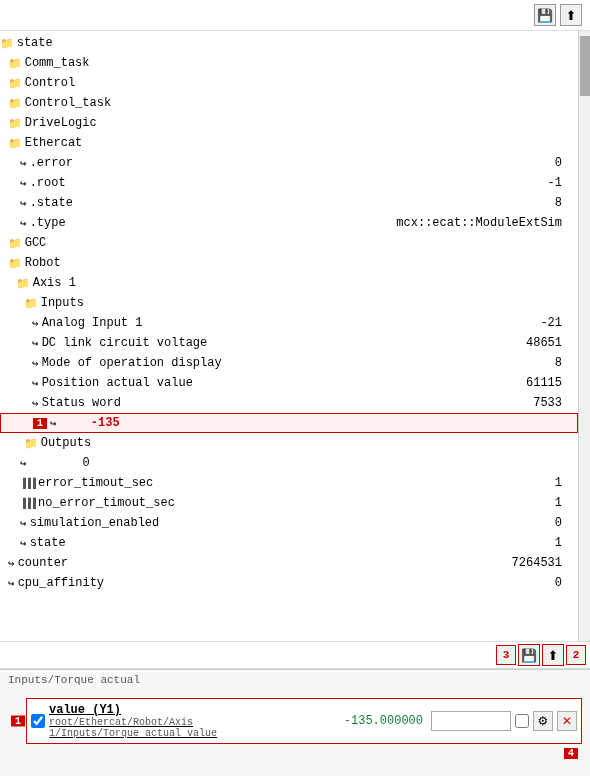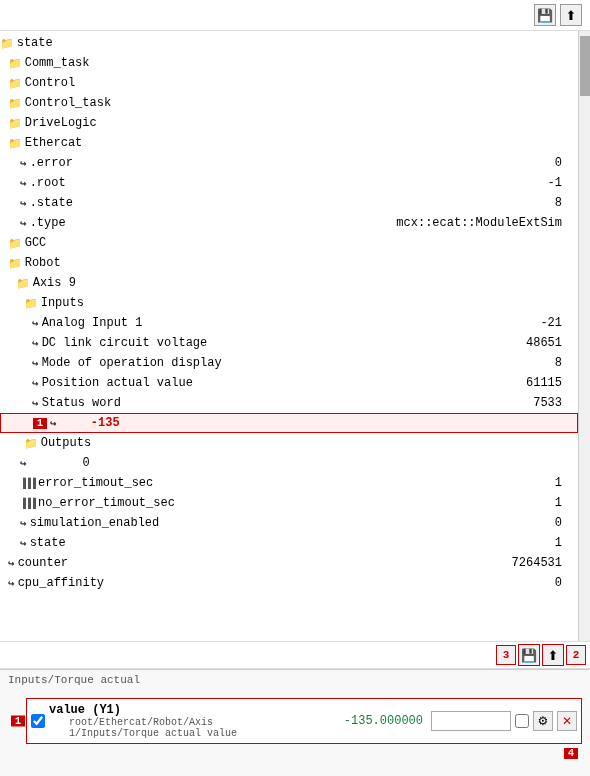--- a/index.html
+++ b/index.html
@@ -174,30 +174,30 @@
       min-width: 14px;
       text-align: center;
     }
     .var-checkbox {
       width: 14px;
       height: 14px;
       flex-shrink: 0;
     }
     .var-label-block {
       flex: 1;
+      text-decoration: underline;
     }
     .var-name {
       font-weight: bold;
       font-size: 12px;
       color: #000;
     }
     .var-path {
       font-size: 10px;
       color: #555;
-      margin-left: 20px;
     }
     .var-value {
       font-size: 12px;
       color: #15803d;
       min-width: 90px;
       text-align: right;
       margin-right: 4px;
     }
     .var-input {
       width: 80px;
@@ -304,21 +304,21 @@
         <span class="label">GCC</span>
       </div>
       <div class="tree-row">
         <span class="indent" style="width:8px;display:inline-block;flex-shrink:0;"></span>
         <span class="icon folder-icon">📁</span>
         <span class="label">Robot</span>
       </div>
       <div class="tree-row">
         <span class="indent" style="width:16px;display:inline-block;flex-shrink:0;"></span>
         <span class="icon folder-icon">📁</span>
-        <span class="label">Axis 9</span>
+        <span class="label">Axis 1</span>
       </div>
       <div class="tree-row">
         <span class="indent" style="width:24px;display:inline-block;flex-shrink:0;"></span>
         <span class="icon folder-icon">📁</span>
         <span class="label">Inputs</span>
       </div>
       <div class="tree-row">
         <span class="indent" style="width:32px;display:inline-block;flex-shrink:0;"></span>
         <span class="icon input-icon" style="font-size:11px;font-weight:bold;color:#333;">↪</span>
         <span class="label">Analog Input 1</span>

